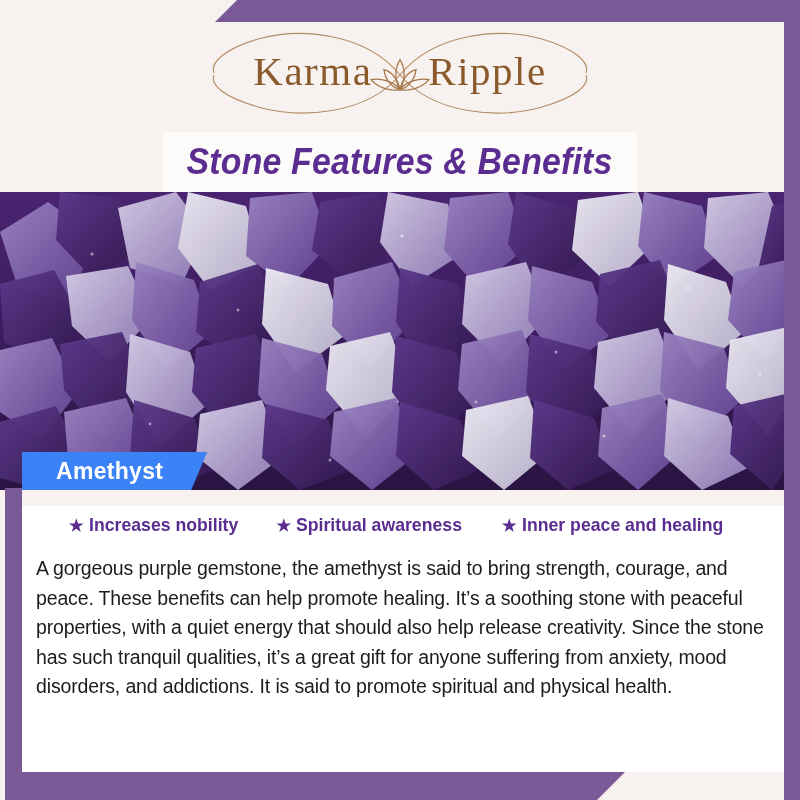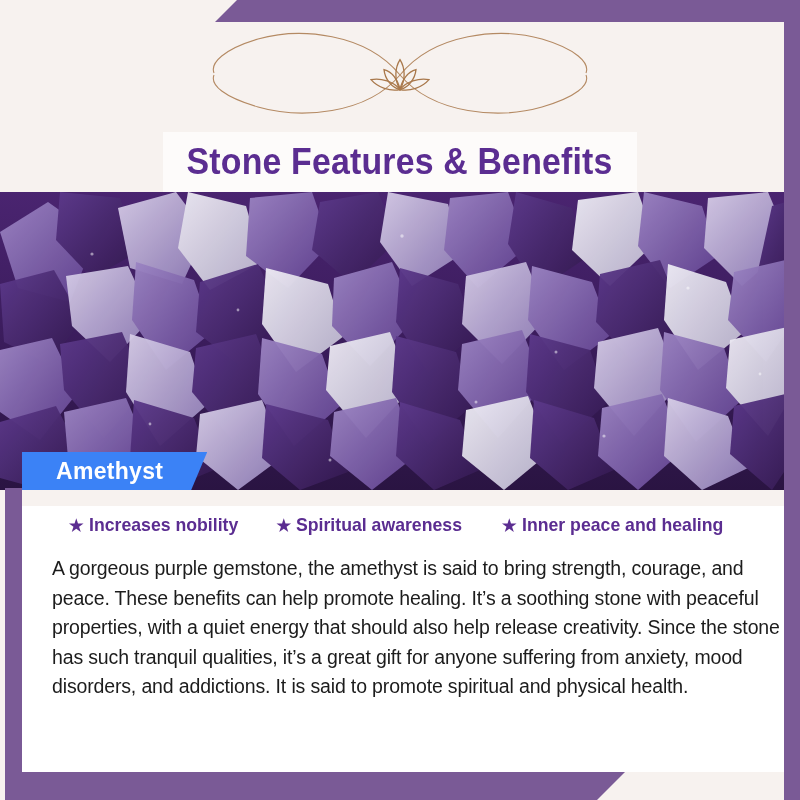--- a/index.html
+++ b/index.html
@@ -97,20 +97,21 @@
   
   .title-panel {
     position: absolute;
     top: 132px; left: 163px;
     width: 474px; height: 60px;
     background: #fdfbfa;
     display: flex;
     align-items: center;
     justify-content: center;
     z-index: 4;
+    font-style: italic;
   }
   .title-text {
     font-family: "Liberation Sans Narrow", "Liberation Sans", sans-serif;
     font-weight: bold;
     font-size: 36px;
     letter-spacing: 0.2px;
     color: #5b2d91;
     transform: scaleX(0.94);
     white-space: nowrap;
   }
@@ -190,40 +191,43 @@
   .body-text {
     position: absolute;
     top: 64px; left: 14px;
     width: 744px;
     font-family: "Liberation Sans", sans-serif;
     font-size: 19.5px;
     font-weight: normal;
     line-height: 29.5px;
     color: #1c1c1c;
     letter-spacing: -0.15px;
-    margin-left: 16px;
   }
 </style>
 </head>
 <body>
 
 <div id="page">
 
   <div class="logo-band">
     <div class="logo-wrap">
 
       <svg class="logo-swirl" viewBox="0 0 440 96">
         <g fill="none" stroke="#a9784b" stroke-width="1.1" opacity="0.85">
           <path d="M220,52 C186,10 120,4 78,16 C44,26 30,40 34,50"></path>
           <path d="M220,52 C186,92 120,96 78,84 C44,74 30,62 34,52"></path>
           <path d="M220,52 C254,10 320,4 362,16 C396,26 410,40 406,50"></path>
           <path d="M220,52 C254,92 320,96 362,84 C396,74 410,62 406,52"></path>
         </g>
       </svg>
 
+      <div class="logo-text">
+        <span>Karma</span>
+        <span>Ripple</span>
+      </div>
 
       <svg class="logo-lotus" width="68" height="44" viewBox="0 0 68 44">
         <g fill="none" stroke="#a9784b" stroke-width="1.3">
           <path d="M34,8 C29,16 28,28 34,38 C40,28 39,16 34,8 Z"></path>
           <path d="M34,38 C26,36 19,28 18,18 C26,20 32,28 34,38 Z"></path>
           <path d="M34,38 C42,36 49,28 50,18 C42,20 36,28 34,38 Z"></path>
           <path d="M34,38 C24,40 12,36 5,28 C15,26 28,30 34,38 Z"></path>
           <path d="M34,38 C44,40 56,36 63,28 C53,26 40,30 34,38 Z"></path>
         </g>
       </svg>

